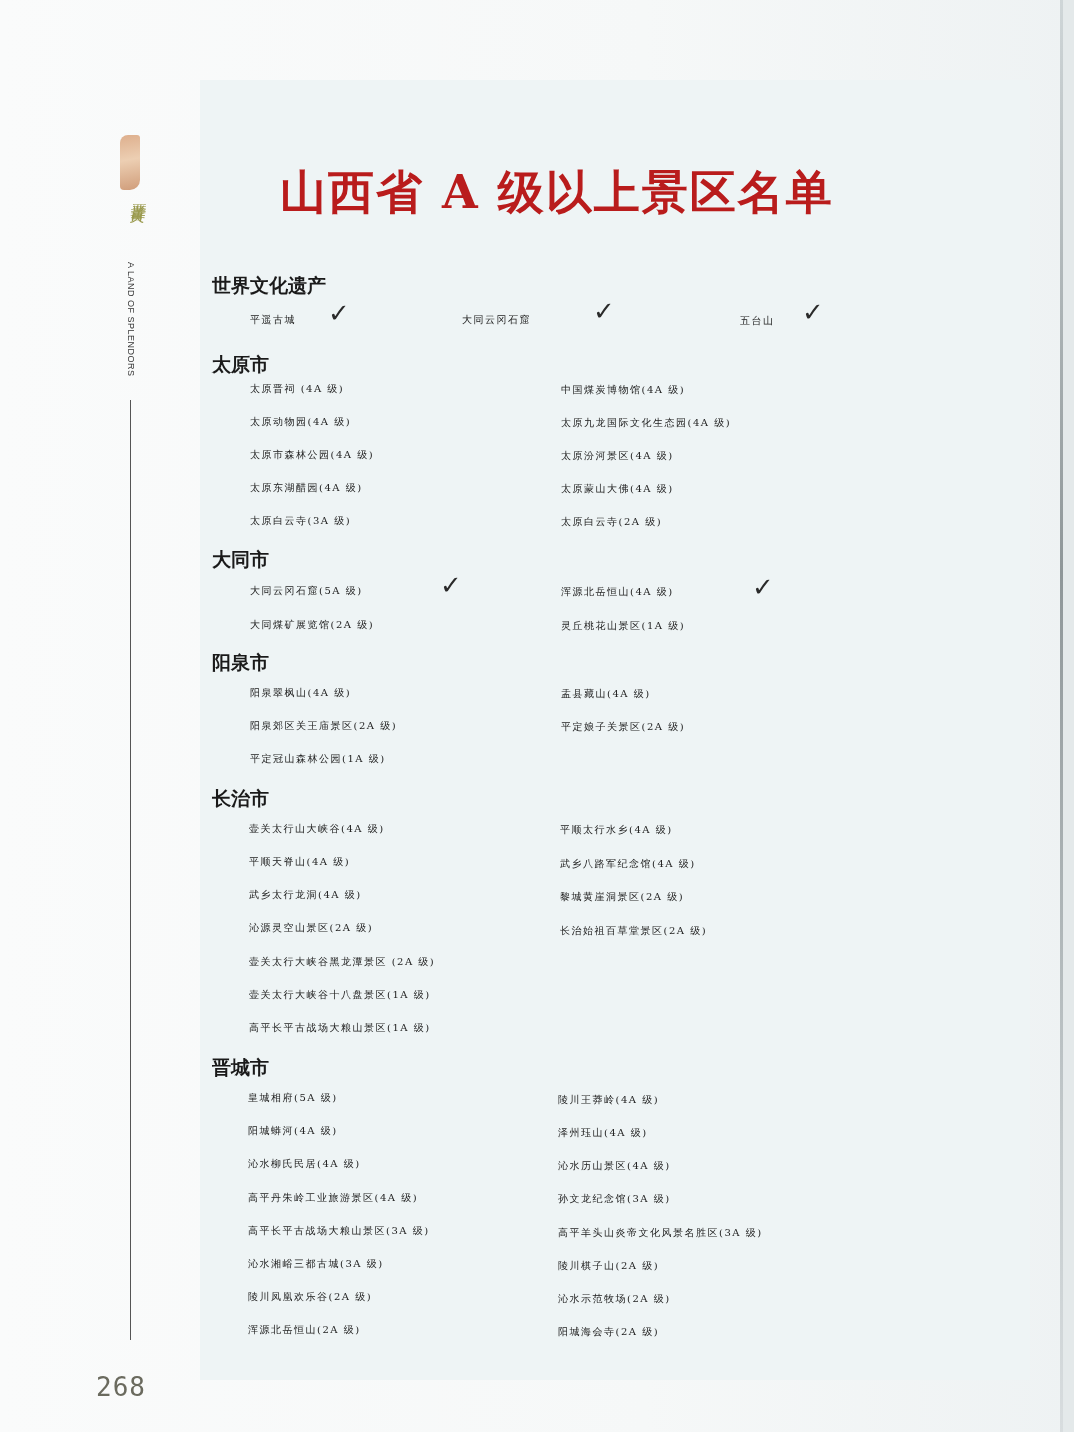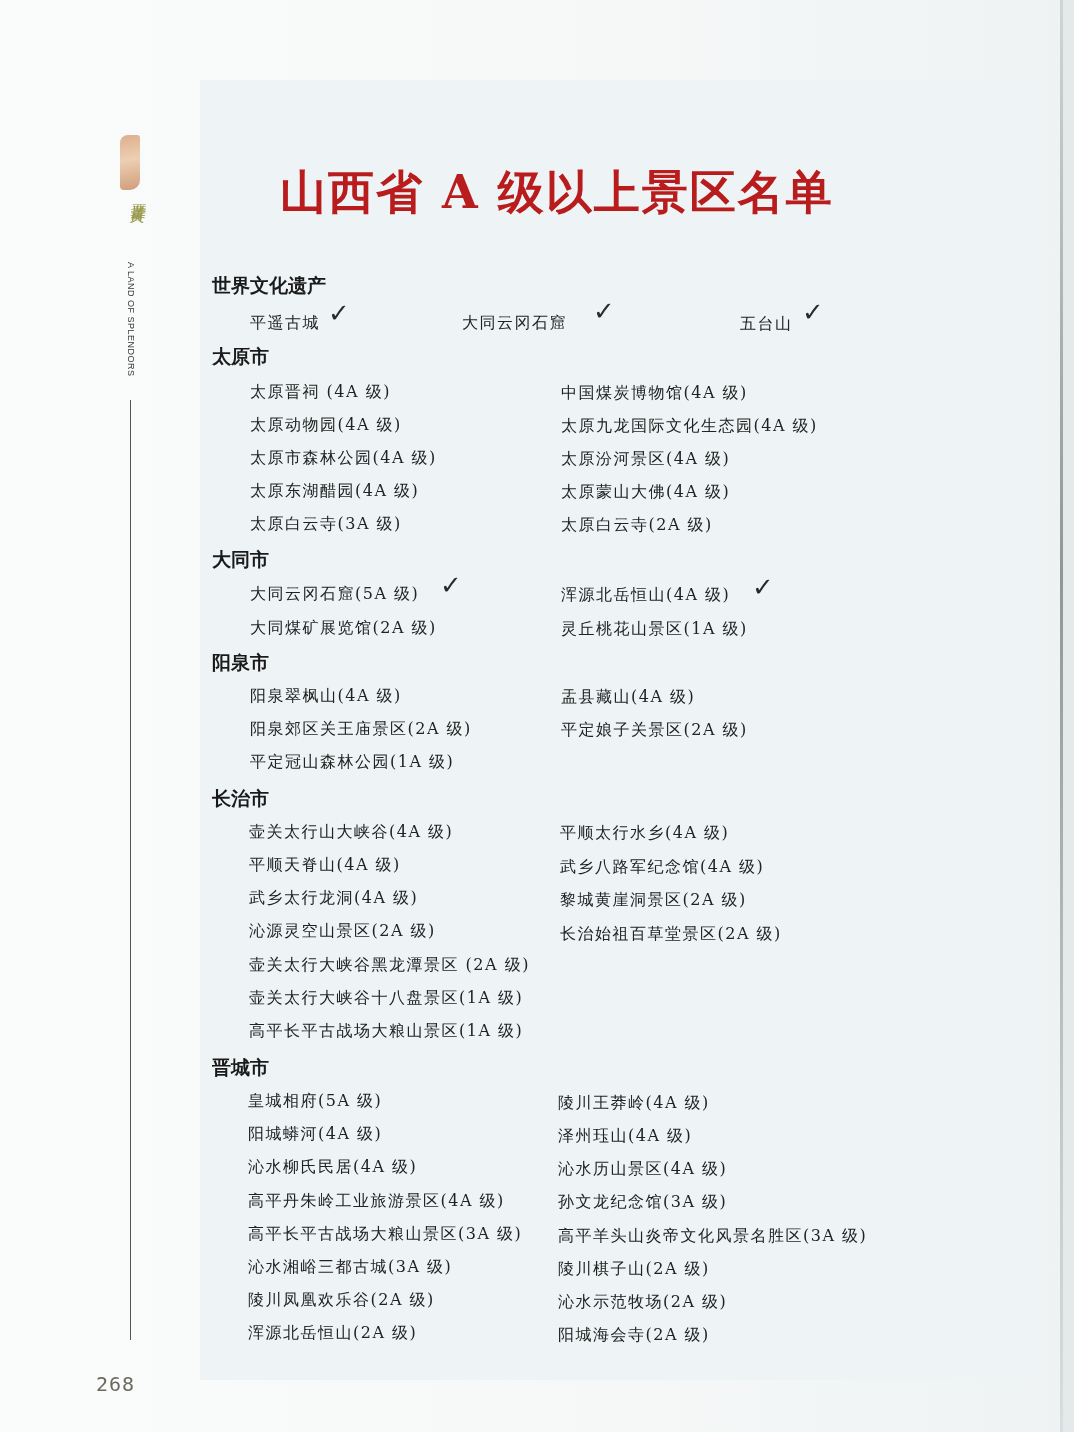--- a/index.html
+++ b/index.html
@@ -41,35 +41,35 @@
     position: absolute; left: 126px; top: 262px;
     writing-mode: vertical-rl; font-family: "Liberation Sans", sans-serif;
     font-size: 9px; letter-spacing: 0.5px; color: #333;
   }
   .side-rule {
     position: absolute; left: 130px; top: 400px; width: 1px; height: 940px;
     background: #555;
   }
   .page-number {
     position: absolute; left: 96px; top: 1372px;
-    font-family: "DejaVu Sans Mono", monospace; font-size: 20px; color: #6a6a5e;
+    font-family: "DejaVu Sans Mono", monospace; font-size: 26px; color: #6a6a5e;
     letter-spacing: 1px;
   }
   .title {
     position: absolute; left: 280px; top: 162px; width: 580px;
     font-family: "DejaVu Serif", serif; font-weight: bold;
     font-size: 46px; color: #b91c1c; letter-spacing: 2px; white-space: nowrap;
   }
   .section-heading {
     position: absolute; left: 205px;
     font-family: "DejaVu Sans", sans-serif; font-weight: bold;
     font-size: 19px; color: #1a1a1a; margin-left: 7px;
   }
   .entry {
-    position: absolute; font-size: 16px; color: #222;
+    position: absolute; font-size: 10px; color: #222;
     letter-spacing: 1.5px; white-space: nowrap;
   }
   .check {
     position: absolute; font-size: 26px; color: #2a2a2a;
     font-family: "DejaVu Sans", sans-serif; line-height: 1;
   }
 </style>
 </head>
 <body>
 
@@ -86,21 +86,21 @@
 <div class="title">山西省 A 级以上景区名单</div>
 
 <div class="section-heading" style="top:273px;">世界文化遗产</div>
 <div class="entry" style="left:250px; top:313px;">平遥古城</div>
 <div class="check" style="left:328px; top:300px;">✓</div>
 <div class="entry" style="left:462px; top:313px;">大同云冈石窟</div>
 <div class="check" style="left:593px; top:298px;">✓</div>
 <div class="entry" style="left:740px; top:314px;">五台山</div>
 <div class="check" style="left:802px; top:299px;">✓</div>
 
-<div class="section-heading" style="top:344px;">太原市</div>
+<div class="section-heading" style="top:352px;">太原市</div>
 <div class="entry" style="left:250px; top:382px;">太原晋祠 (4A 级)</div>
 <div class="entry" style="left:250px; top:415px;">太原动物园(4A 级)</div>
 <div class="entry" style="left:250px; top:448px;">太原市森林公园(4A 级)</div>
 <div class="entry" style="left:250px; top:481px;text-align:right;">太原东湖醋园(4A 级)</div>
 <div class="entry" style="left:250px; top:514px;">太原白云寺(3A 级)</div>
 <div class="entry" style="left:561px; top:383px;">中国煤炭博物馆(4A 级)</div>
 <div class="entry" style="left:561px; top:416px;">太原九龙国际文化生态园(4A 级)</div>
 <div class="entry" style="left:561px; top:449px;">太原汾河景区(4A 级)</div>
 <div class="entry" style="left:561px; top:482px;">太原蒙山大佛(4A 级)</div>
 <div class="entry" style="left:561px; top:515px;">太原白云寺(2A 级)</div>

